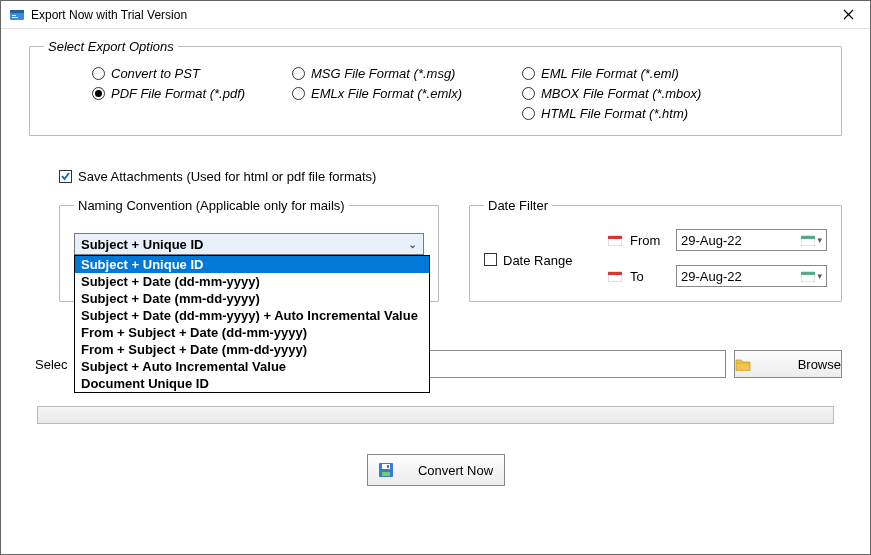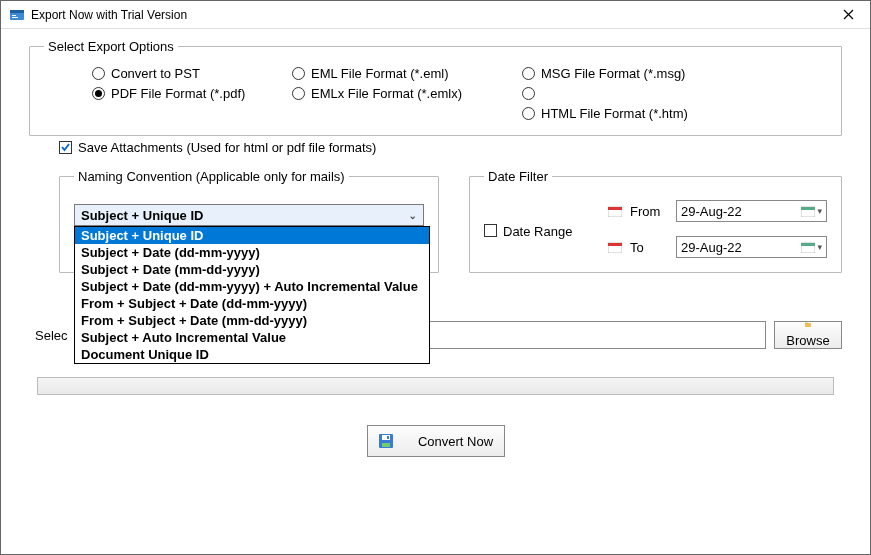--- a/index.html
+++ b/index.html
@@ -4,21 +4,21 @@
 <style>
 * { box-sizing: border-box; margin: 0; padding: 0; font-family: "Segoe UI", Tahoma, sans-serif; font-size: 13px; }
 body { background: #fff; width: 871px; height: 555px; border: 1px solid #666; position: relative; overflow: hidden; }
 .titlebar { height: 28px; display: flex; align-items: center; padding: 0 2px 0 8px; border-bottom: 1px solid #e0e0e0; }
 .titlebar-icon { width: 16px; height: 16px; margin-right: 6px; }
 .titlebar-title { flex: 1; font-size: 12px; }
 .close-btn { width: 40px; height: 26px; display: flex; align-items: center; justify-content: center; cursor: pointer; }
 .content { padding: 10px 28px 0 28px; }
 fieldset { border: 1px solid #bbb; border-radius: 1px; margin: 0; padding: 8px 14px 14px 14px; position: relative; }
 legend { padding: 0 4px; font-size: 13px; }
-.export-options { margin-bottom: 4px; }
+.export-options { margin-bottom: 33px; font-style: italic; }
 .radio-grid { display: grid; grid-template-columns: 200px 230px 230px; row-gap: 5px; padding: 4px 0 0 48px; }
 .radio-item { display: flex; align-items: center; gap: 6px; }
 .radio { width: 13px; height: 13px; border: 1px solid #333; border-radius: 50%; display:inline-flex; align-items:center; justify-content:center; background:#fff;}
 .radio.checked::after { content:""; width:7px; height:7px; background:#000; border-radius:50%; }
 .checkbox-row { display:flex; align-items:center; gap:6px; margin: 0 0 14px 30px; }
 .checkbox { width:13px; height:13px; border:1px solid #333; background:#fff; display:inline-flex; align-items:center; justify-content:center; }
 .checkbox.checked { background:#fff; }
 .checkbox.checked svg { display:block; }
 .checkbox svg { display:none; }
 .mid-row { display:flex; gap:30px; margin-left: 30px; }
@@ -35,21 +35,21 @@
 .df-right { flex:1; display:flex; flex-direction:column; gap:14px; }
 .df-row { display:flex; align-items:center; gap:8px; }
 .cal-icon { width:14px; height:12px; }
 .df-label { width:38px; }
 .date-input { flex:1; height:22px; border:1px solid #888; display:flex; align-items:center; padding:0 4px; justify-content:space-between; background:#fff;}
 .date-input .dd { display:flex; align-items:center; gap:2px;}
 .mini-cal { width:14px; height:12px; }
 .dest-row { display:flex; align-items:center; gap:8px; margin:48px 0 0 6px; }
 .dest-label-mask { width:46px; }
 .dest-input { flex:1; height:28px; border:1px solid #888; background:#fff; }
-.browse-btn { width:68px; height:28px; border:1px solid #888; background:linear-gradient(#fdfdfd,#ececec); display:flex; align-items:center; justify-content:flex-end; gap:6px; cursor:pointer;flex-direction:column;}
+.browse-btn { width:108px; height:28px; border:1px solid #888; background:linear-gradient(#fdfdfd,#ececec); display:flex; align-items:center; justify-content:space-between; gap:6px; cursor:pointer;}
 .folder-icon { width:16px; height:13px; }
 .progress-bar { margin: 28px 8px 0 8px; height:18px; border:1px solid #bbb; background:linear-gradient(#f4f4f4,#e9e9e9); }
 .convert-btn { margin:30px auto 0 auto; width:138px; height:32px; border:1px solid #888; background:linear-gradient(#fdfdfd,#ececec); display:flex; align-items:center; justify-content:center; gap:24px; cursor:pointer;}
 .save-icon { width:16px; height:16px; }
 .btn-wrap { text-align:center; }
 </style>
 </head>
 <body>
 
 <div class="titlebar">
@@ -71,36 +71,37 @@
 
   <fieldset class="export-options">
     <legend>Select Export Options</legend>
     <div class="radio-grid">
       <label class="radio-item">
           <span class="radio"></span>
           <span>Convert to PST</span>
         </label>
       <label class="radio-item">
           <span class="radio"></span>
+          <span>MSG File Format (*.msg)</span>
+        </label>
+      <label class="radio-item">
+          <span class="radio"></span>
           <span>EML File  Format (*.eml)</span>
-        </label>
-      <label class="radio-item">
-          <span class="radio"></span>
-          <span>MSG File Format (*.msg)</span>
         </label>
       <label class="radio-item">
           <span class="radio checked"></span>
           <span>PDF File Format (*.pdf)</span>
         </label>
       <label class="radio-item">
           <span class="radio"></span>
           <span>EMLx File  Format (*.emlx)</span>
         </label>
       <label class="radio-item">
           <span class="radio"></span>
+          <span>MBOX File Format (*.mbox)</span>
         </label>
       <span></span>
         <span></span>
       <label class="radio-item">
           <span class="radio"></span>
           <span>HTML File  Format (*.htm)</span>
         </label>
     </div>
   </fieldset>
 

